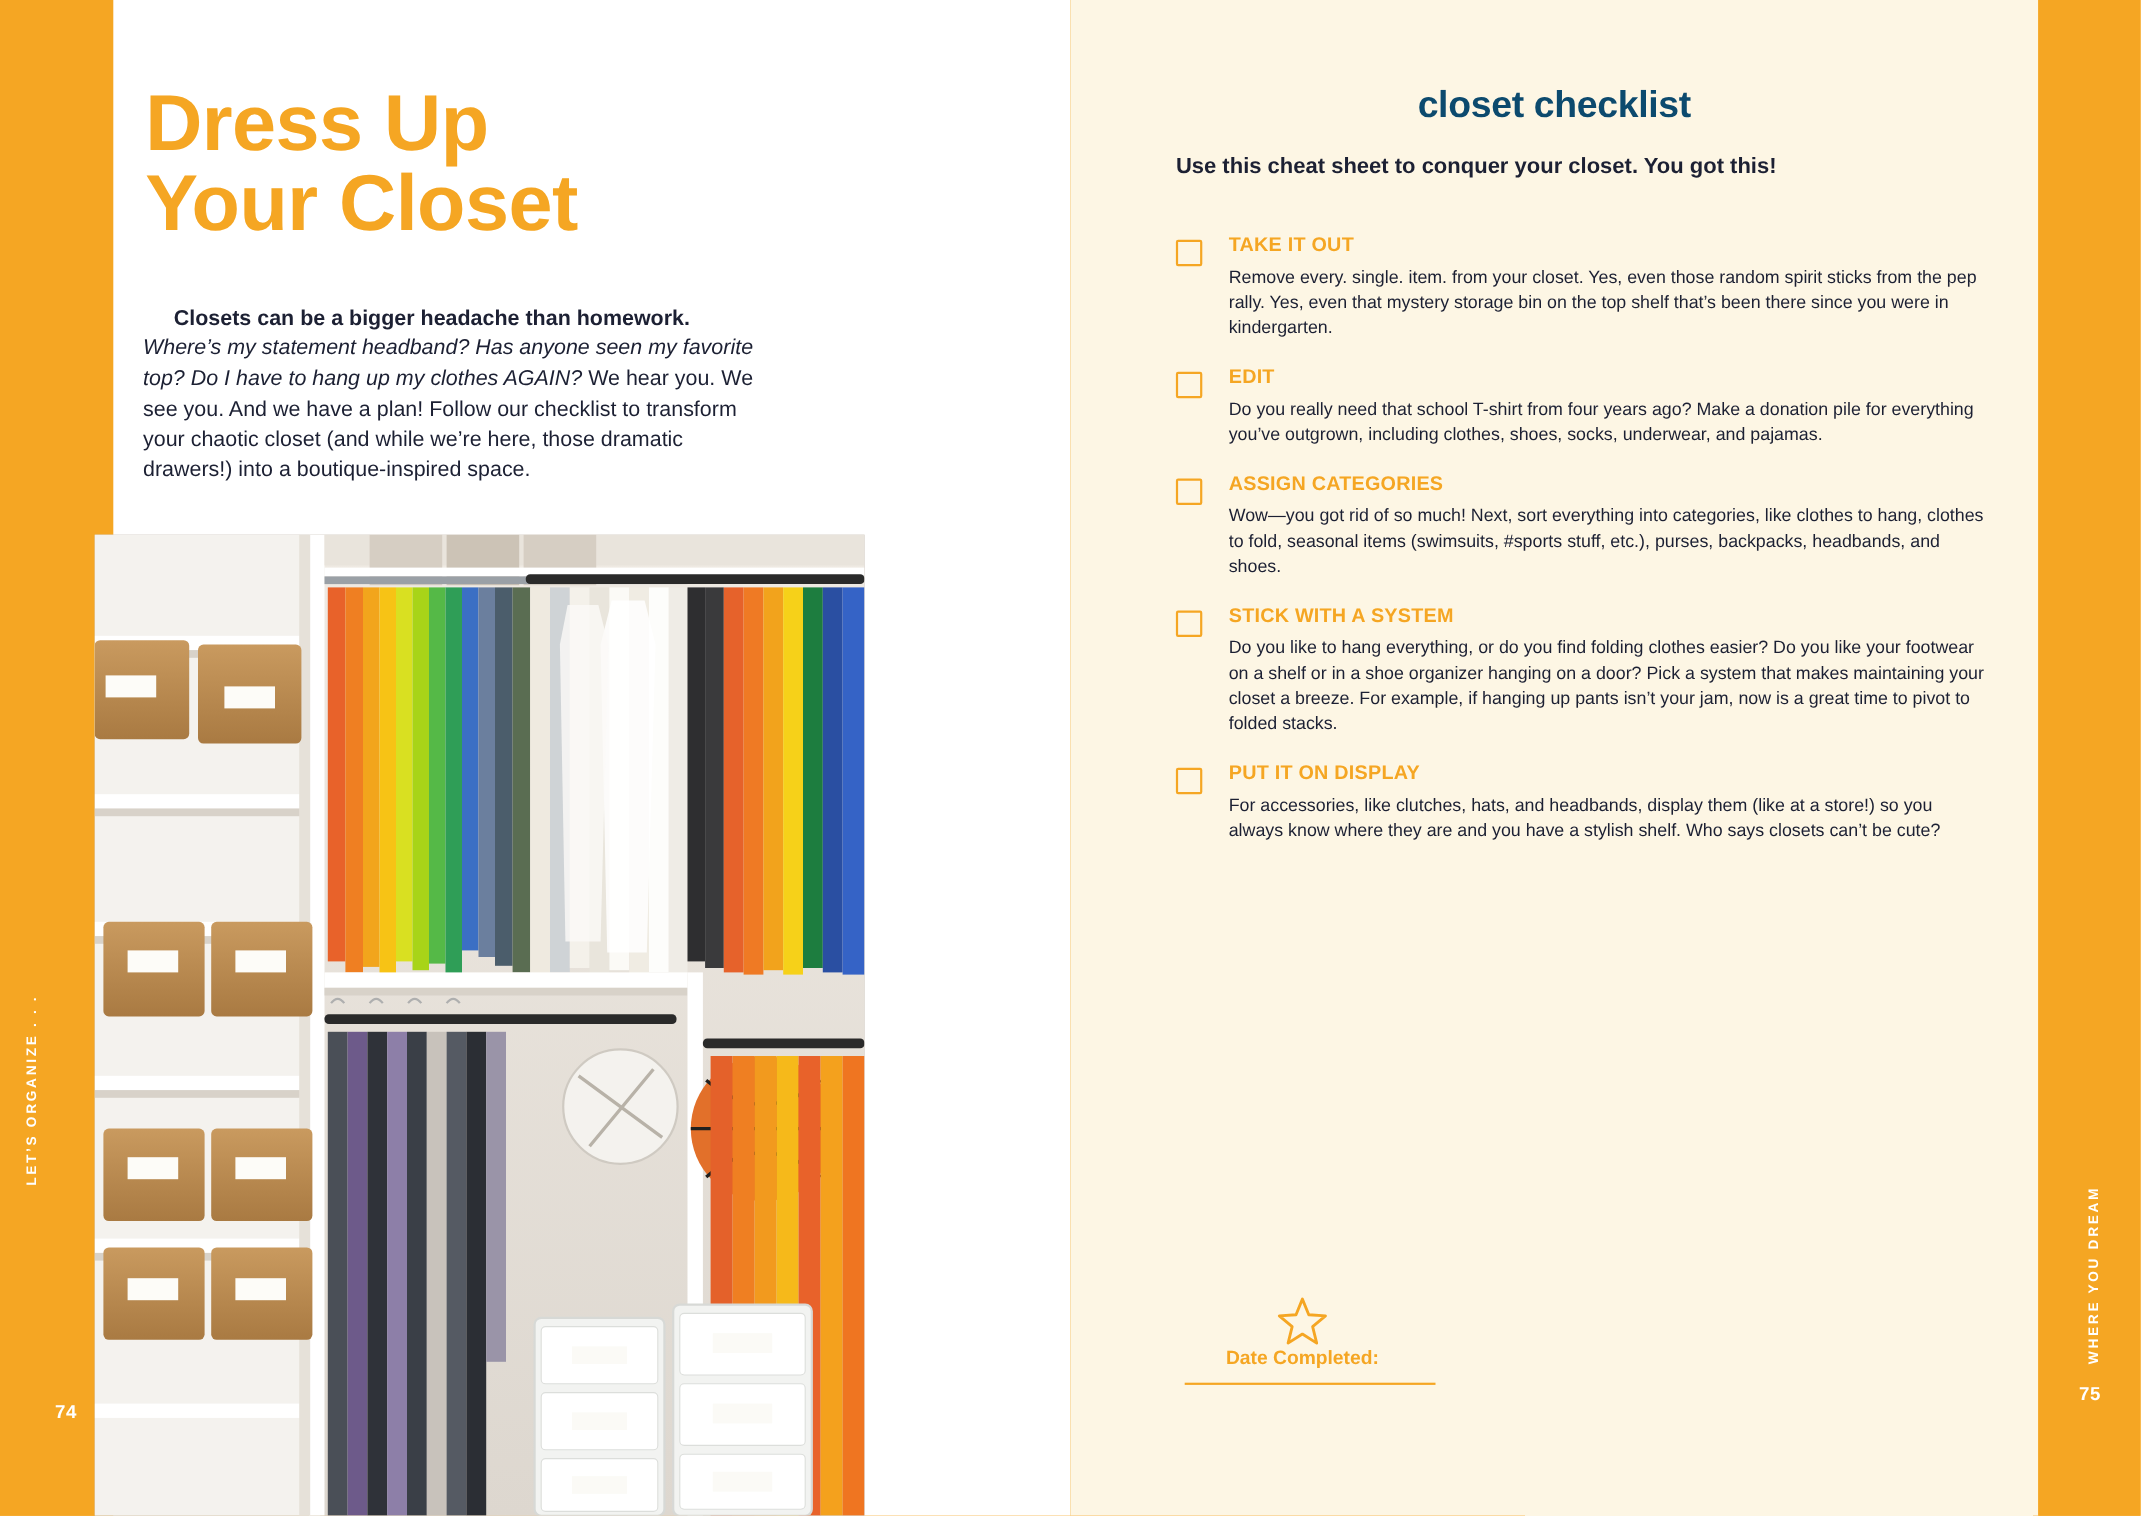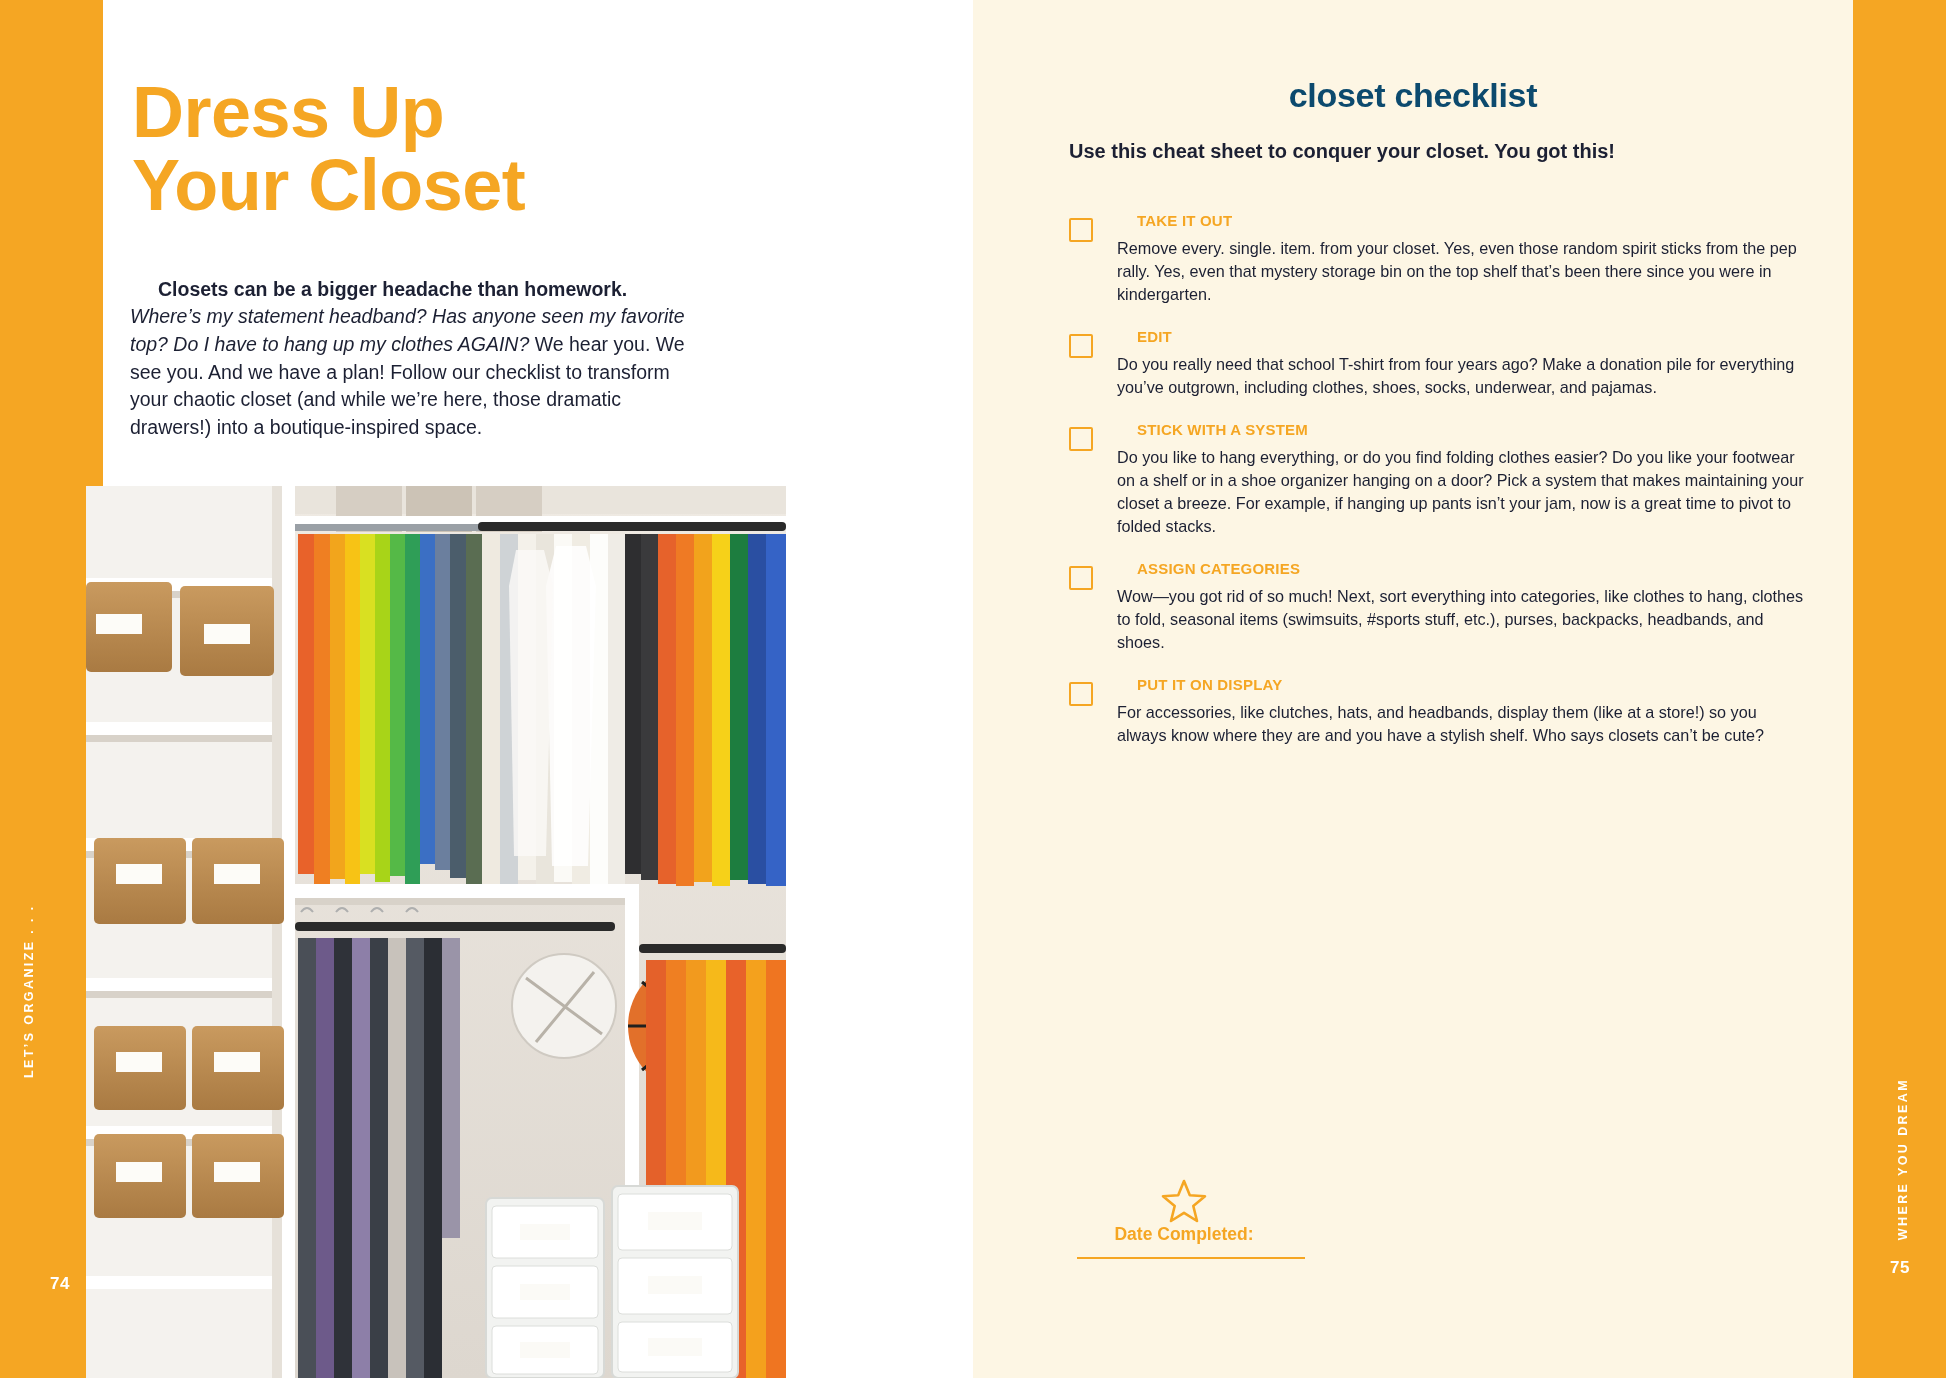--- a/index.html
+++ b/index.html
@@ -178,23 +178,23 @@
     left: 0;
     top: 6px;
     width: 24px;
     height: 24px;
     border: 2.5px solid #F5A623;
     box-sizing: border-box;
     border-radius: 2px;
     background: transparent;
   }
   .item-head {
-    margin-left: 68px;
+    margin-left: 48px;
     color: #F5A623;
-    font-size: 15px;
+    font-size: 18px;
     font-weight: bold;
     letter-spacing: 0.2px;
   }
   .item-body {
     margin-left: 48px;
     margin-top: 8px;
     font-size: 16.2px;
     line-height: 1.42;
     color: #1c2033;
     max-width: 692px;
@@ -433,28 +433,28 @@
       </div>
 
       <div class="item">
         <span class="checkbox"></span>
         <div class="item-head">EDIT</div>
         <div class="item-body">Do you really need that school T-shirt from four years ago? Make a donation pile for everything you’ve outgrown, including clothes, shoes, socks, underwear, and pajamas.</div>
       </div>
 
       <div class="item">
         <span class="checkbox"></span>
+        <div class="item-head">ASSIGN CATEGORIES</div>
+        <div class="item-body">Wow—you got rid of so much! Next, sort everything into categories, like clothes to hang, clothes to fold, seasonal items (swimsuits, #sports stuff, etc.), purses, backpacks, headbands, and shoes.</div>
+      </div>
+
+      <div class="item">
+        <span class="checkbox"></span>
         <div class="item-head">STICK WITH A SYSTEM</div>
         <div class="item-body">Do you like to hang everything, or do you find folding clothes easier? Do you like your footwear on a shelf or in a shoe organizer hanging on a door? Pick a system that makes maintaining your closet a breeze. For example, if hanging up pants isn’t your jam, now is a great time to pivot to folded stacks.</div>
-      </div>
-
-      <div class="item">
-        <span class="checkbox"></span>
-        <div class="item-head">ASSIGN CATEGORIES</div>
-        <div class="item-body">Wow—you got rid of so much! Next, sort everything into categories, like clothes to hang, clothes to fold, seasonal items (swimsuits, #sports stuff, etc.), purses, backpacks, headbands, and shoes.</div>
       </div>
 
       <div class="item">
         <span class="checkbox"></span>
         <div class="item-head">PUT IT ON DISPLAY</div>
         <div class="item-body">For accessories, like clutches, hats, and headbands, display them (like at a store!) so you always know where they are and you have a stylish shelf. Who says closets can’t be cute?</div>
       </div>
 
     </div>
 

